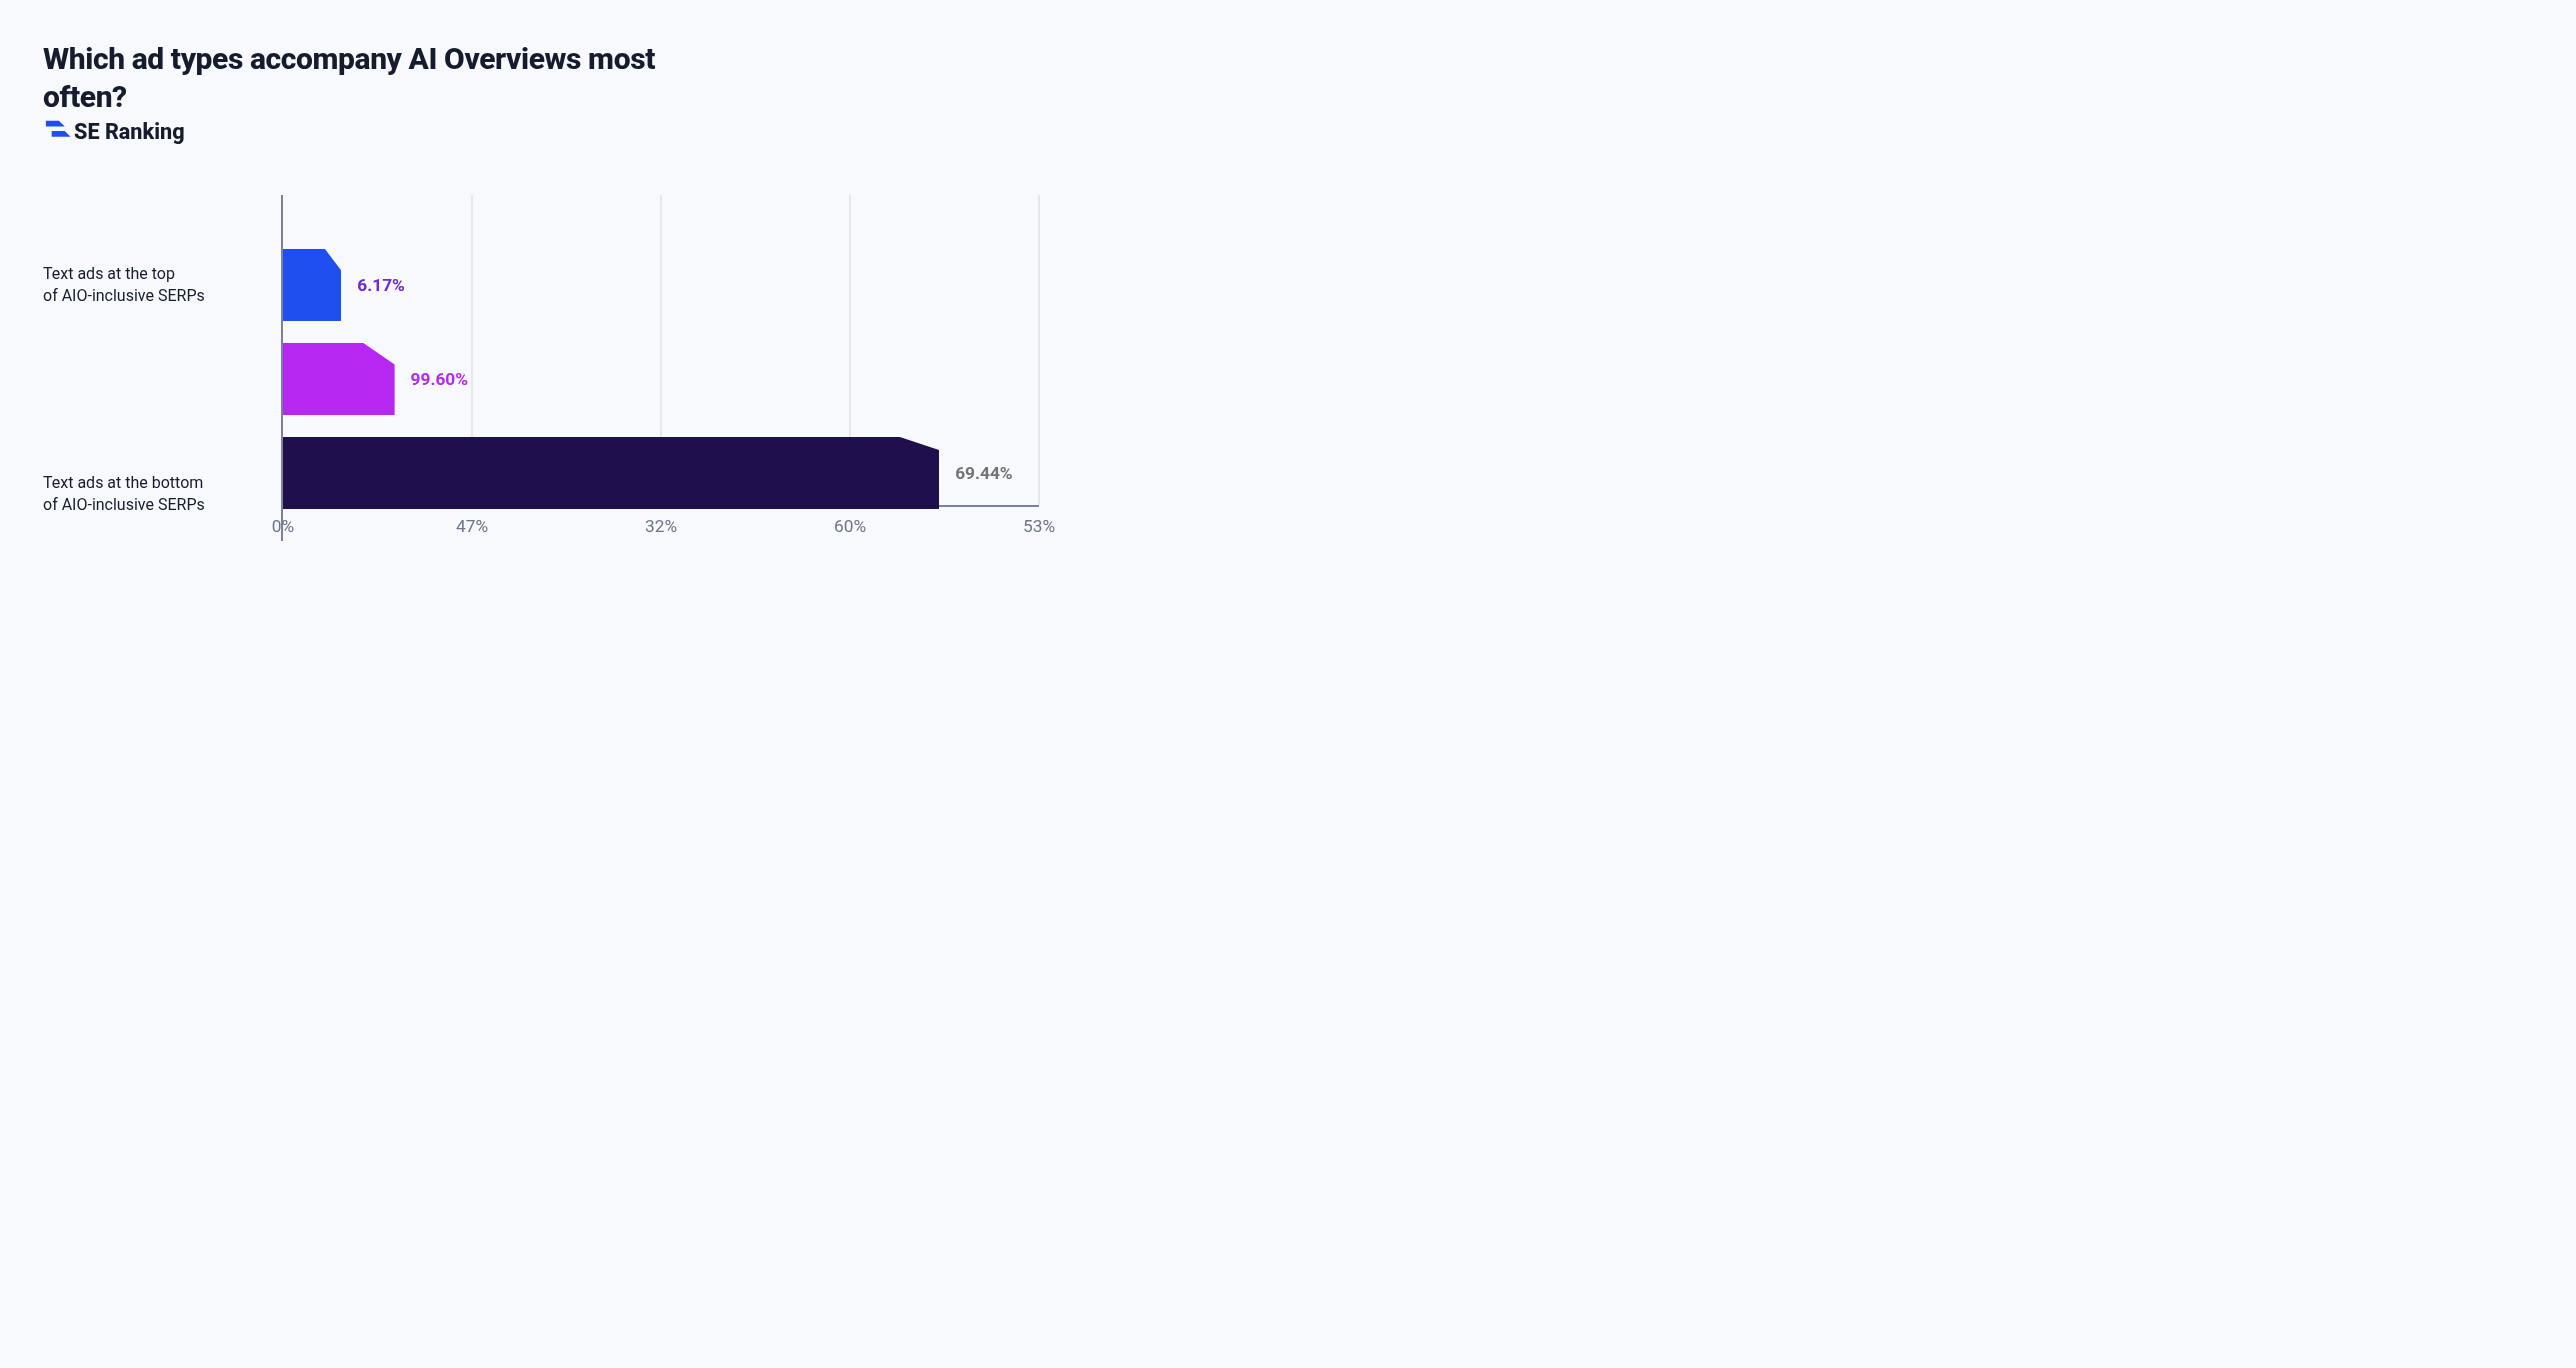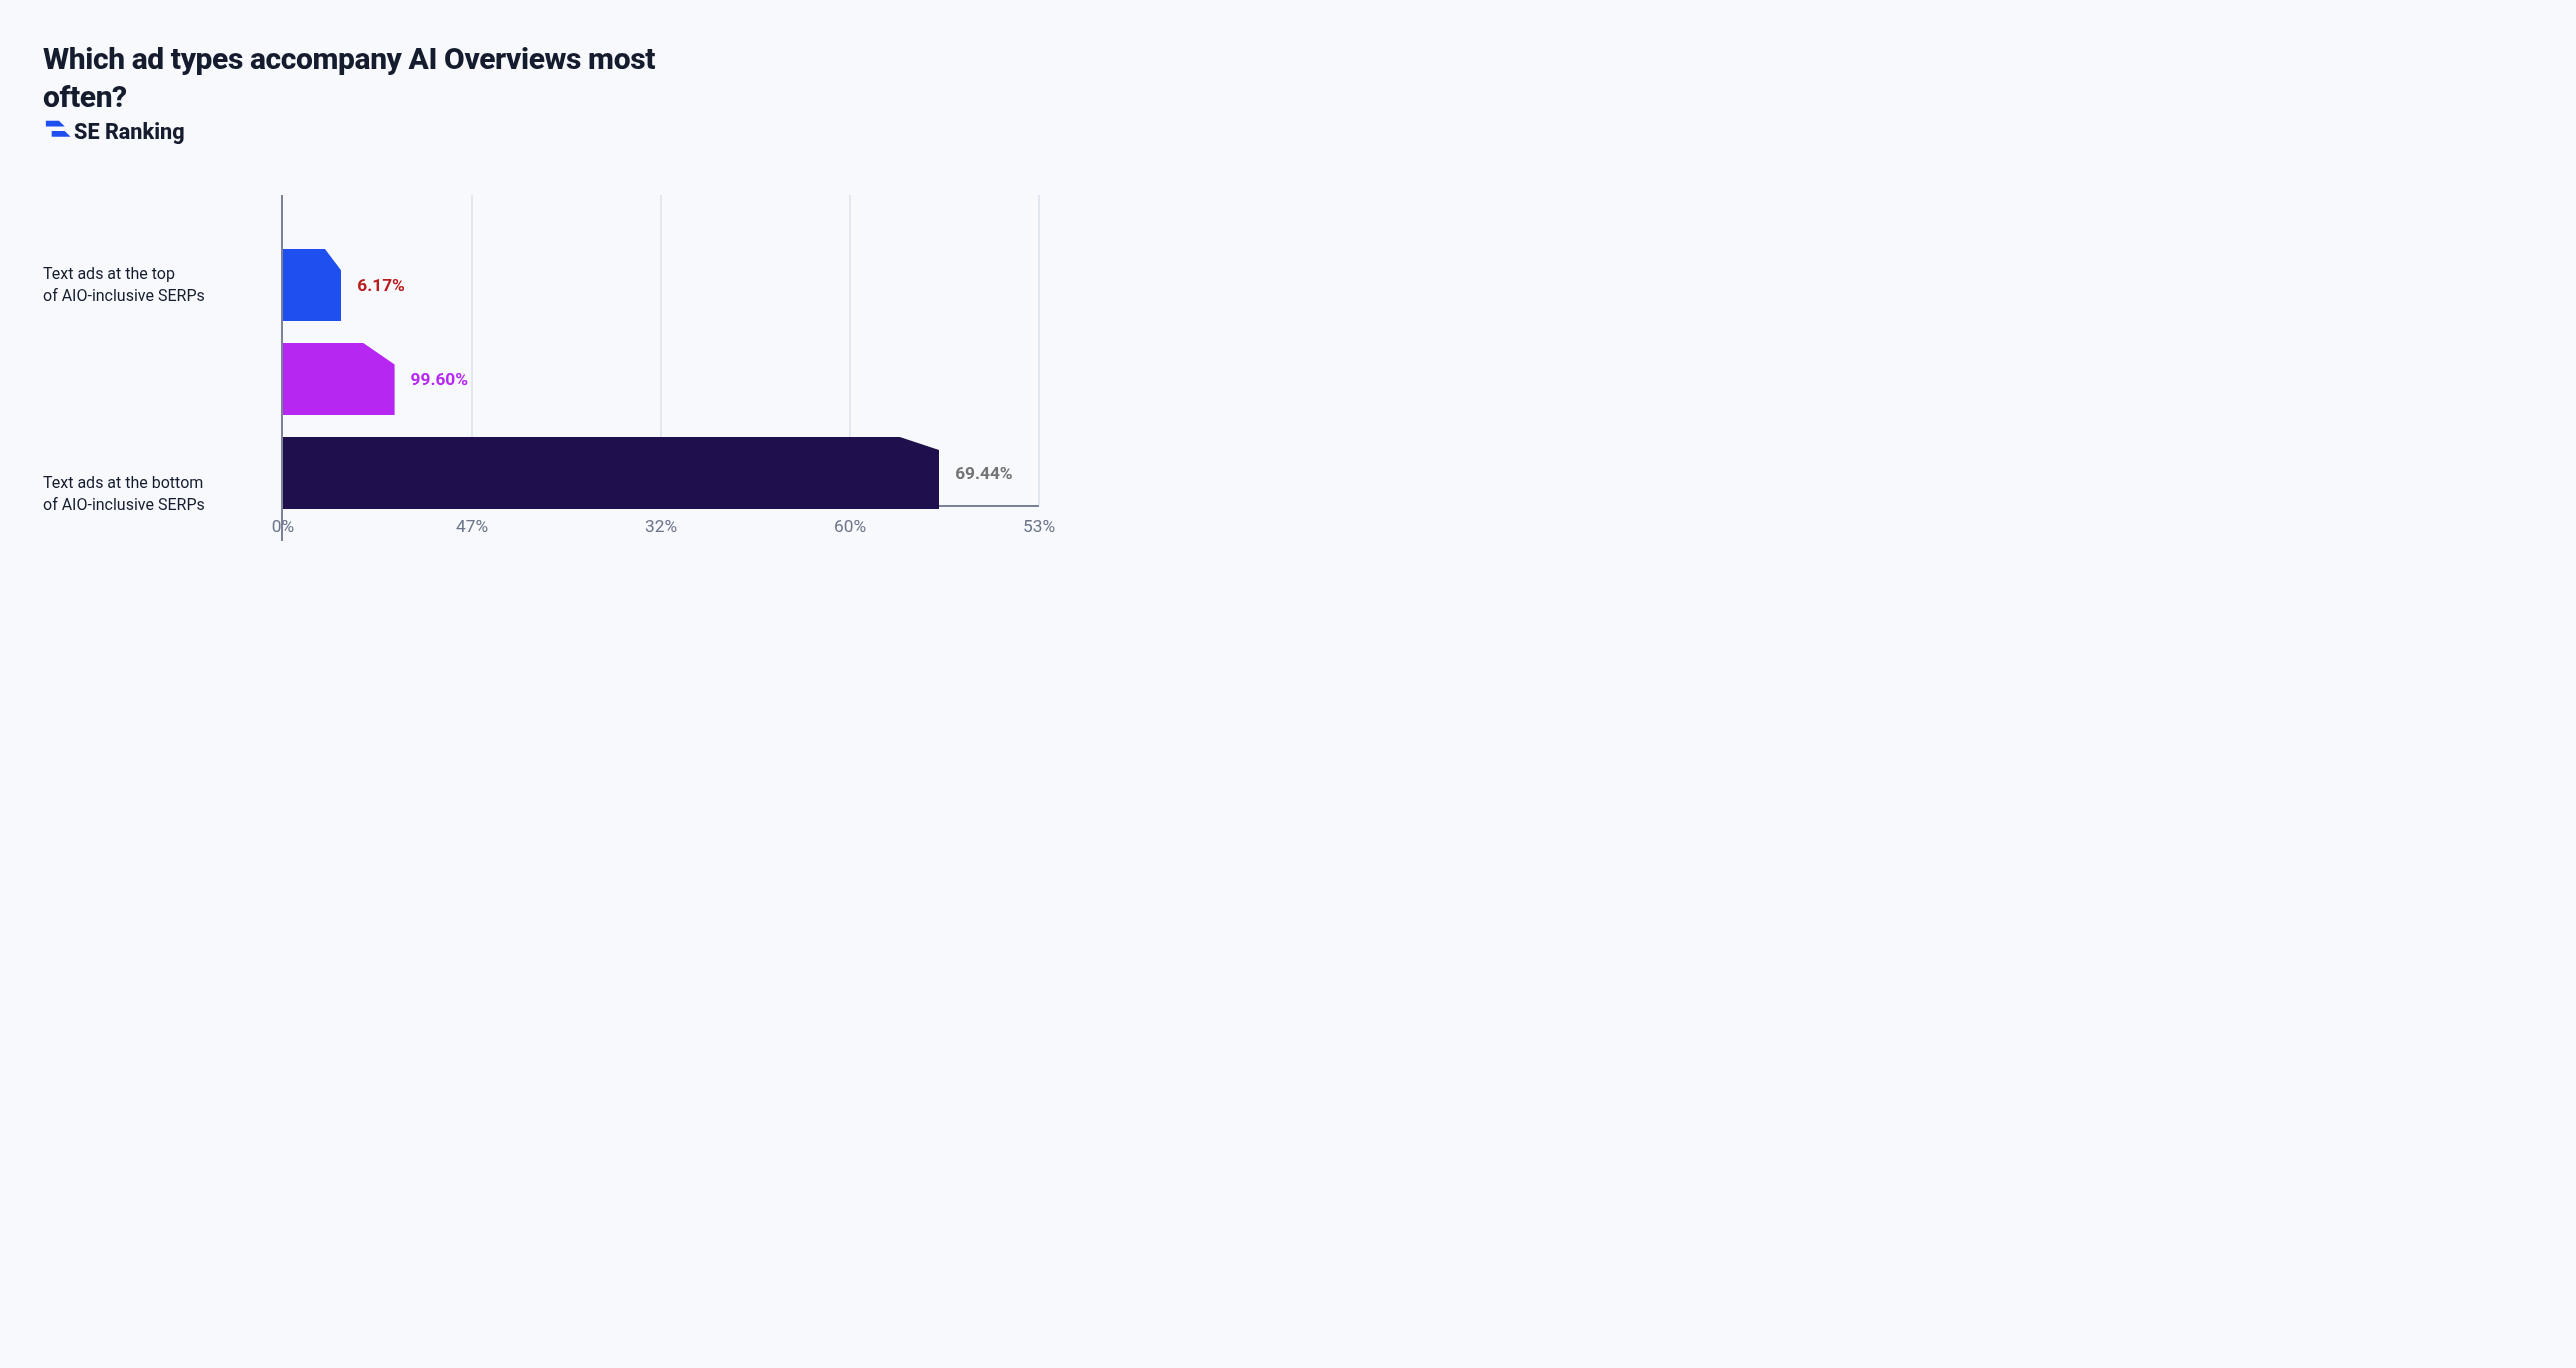--- a/index.html
+++ b/index.html
@@ -133,21 +133,21 @@
         <div class="tick" style="left: 75%;">60%</div>
         <div class="grid-line" style="left: calc(100% - 0.7px);"></div>
         <div class="tick" style="left: 100%;">53%</div>
         <div class="bars">
           <div class="bar-row">
             <div class="bar" style="width: 7.7125%;">
               <svg viewBox="0 0 100 100" preserveAspectRatio="none">
                 <path d="M0 0 H72 L100 30 V100 H0 Z" fill="#1f4fee"></path>
               </svg>
             </div>
-            <div class="bar-label" style="color: #b91c1c;">6.17%</div>
+            <div class="bar-label" style="color: #6d28d9;">6.17%</div>
           </div>
           <div class="bar-row">
             <div class="bar" style="width: 14.7625%;">
               <svg viewBox="0 0 100 100" preserveAspectRatio="none">
                 <path d="M0 0 H72 L100 30 V100 H0 Z" fill="#b628f2"></path>
               </svg>
             </div>
             <div class="bar-label" style="color: rgb(182, 40, 242);">99.60%</div>
           </div>
           <div class="bar-row">

